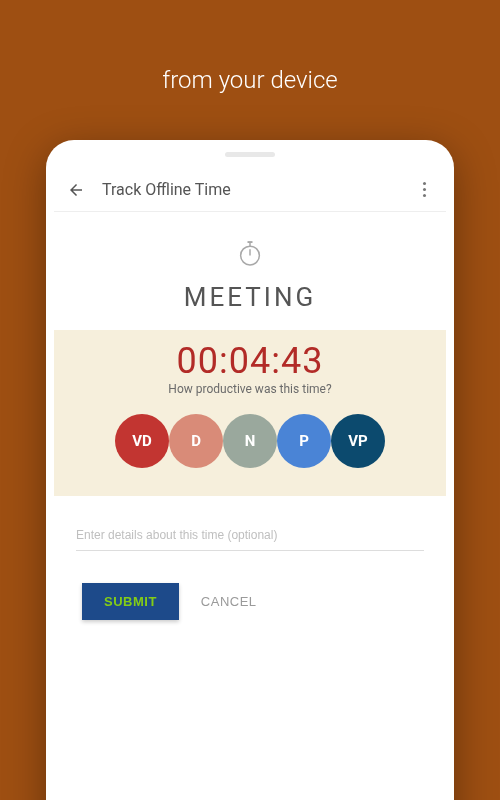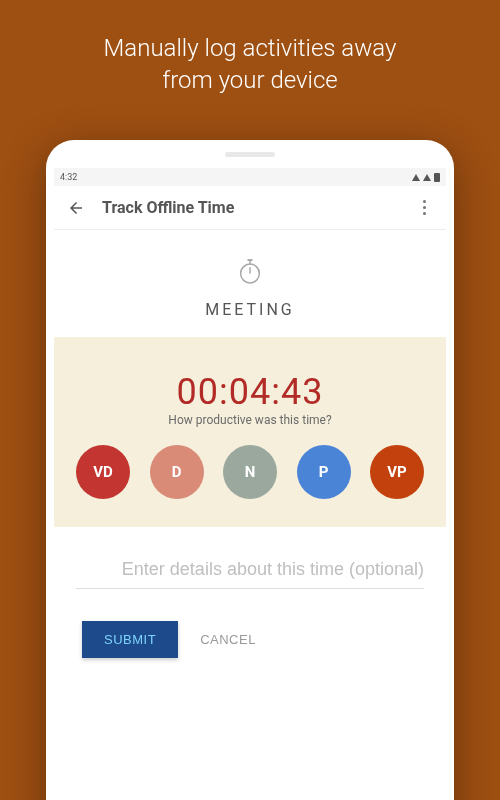--- a/index.html
+++ b/index.html
@@ -78,21 +78,21 @@
     padding: 0 10px;
     border-bottom: 1px solid #eee;
   }
   .back-arrow {
     width: 24px; height: 24px;
     display: flex; align-items: center; justify-content: center;
     cursor: pointer;
   }
   .app-title {
     font-size: 16px;
-    font-weight: 700;
+    font-weight: 400;
     color: #555;
     margin-left: 14px;
     flex: 1;
   }
   .kebab {
     width: 24px; height: 24px;
     display: flex; flex-direction: column; align-items: center; justify-content: center; gap: 3px;
     cursor: pointer;
   }
   .kebab span { width: 3px; height: 3px; background: #777; border-radius: 50%; }
@@ -103,123 +103,114 @@
   }
   .activity-header {
     padding: 26px 0 18px 0;
     text-align: center;
   }
   .stopwatch-icon {
     display: inline-block;
     margin-bottom: 10px;
   }
   .activity-name {
-    font-size: 16px;
+    font-size: 26px;
     letter-spacing: 3px;
     color: #555;
     font-weight: 400;
   }
   .panel {
     background: #f6efdc;
-    padding: 34px 18px 28px 18px;
+    padding: 10px 18px 28px 18px;
   }
   .timer {
     text-align: center;
     font-size: 36px;
     color: #b22b27;
     font-weight: 400;
     letter-spacing: 1px;
   }
   .prompt {
     text-align: center;
     font-size: 12px;
     color: #6b6b6b;
   }
   .rating-row {
     display: flex;
-    justify-content: space-between;
+    justify-content: center;
     margin: 18px 4px 0 4px;
   }
   .rating {
     width: 54px; height: 54px;
     border-radius: 50%;
     display: flex; align-items: center; justify-content: center;
     color: #fff;
     font-weight: 700;
     font-size: 15px;
     cursor: pointer;
   }
   .r-vd { background: #c23531; }
   .r-d  { background: #d98b78; }
   .r-n  { background: #9aa89d; }
   .r-p  { background: #4a84d6; }
-  .r-vp { background: #c2410c; }
+  .r-vp { background: #0c4a6e; }
   .details-area {
     padding: 24px 22px 8px 22px;
   }
   .details-input {
     width: 100%;
     border: none;
     border-bottom: 1px solid #ddd;
     padding: 8px 0;
-    font-size: 18px;
+    font-size: 12px;
     color: #333;
-    text-align: right;
+    text-align: left;
     outline: none;
     background: transparent;
   }
   .details-input::placeholder { color: #bfbfbf; }
   .actions {
     display: flex;
     gap: 22px;
     align-items: center;
     padding: 24px 28px 12px 28px;
   }
   .btn-submit {
     background: #1d4a8a;
-    color: #7dd3fc;
+    color: #84cc16;
     border: none;
     padding: 11px 22px;
     font-size: 13px;
-    font-weight: 400;
+    font-weight: 700;
     letter-spacing: 0.5px;
     cursor: pointer;
     box-shadow: 0 2px 4px rgba(0,0,0,0.2);
   }
   .btn-cancel {
     background: none;
     border: none;
     color: #9a9a9a;
     font-size: 13px;
     font-weight: 400;
     letter-spacing: 0.5px;
     cursor: pointer;
   }
 </style>
 </head>
 <body>
 
 <div class="promo-text">
-  <span>Manually log activities away</span><br>
+  <br>
   <span>from your device</span>
 </div>
 
 <div class="device-frame">
   <div class="device-speaker"></div>
   <div class="screen">
 
-    <div class="status-bar">
-      <span class="status-time">4:32</span>
-      <span class="status-spacer"></span>
-      <span class="status-icons">
-        <span class="tri"></span>
-        <span class="tri"></span>
-        <span class="batt"></span>
-      </span>
-    </div>
 
     <div class="app-bar">
       <div class="back-arrow">
         <svg width="18" height="18" viewBox="0 0 24 24">
             <path d="M20 11H7.8l5.6-5.6L12 4l-8 8 8 8 1.4-1.4L7.8 13H20z" fill="#555"></path>
           </svg>
       </div>
       <div class="app-title">Track Offline Time</div>
       <div class="kebab">
         <span></span>

